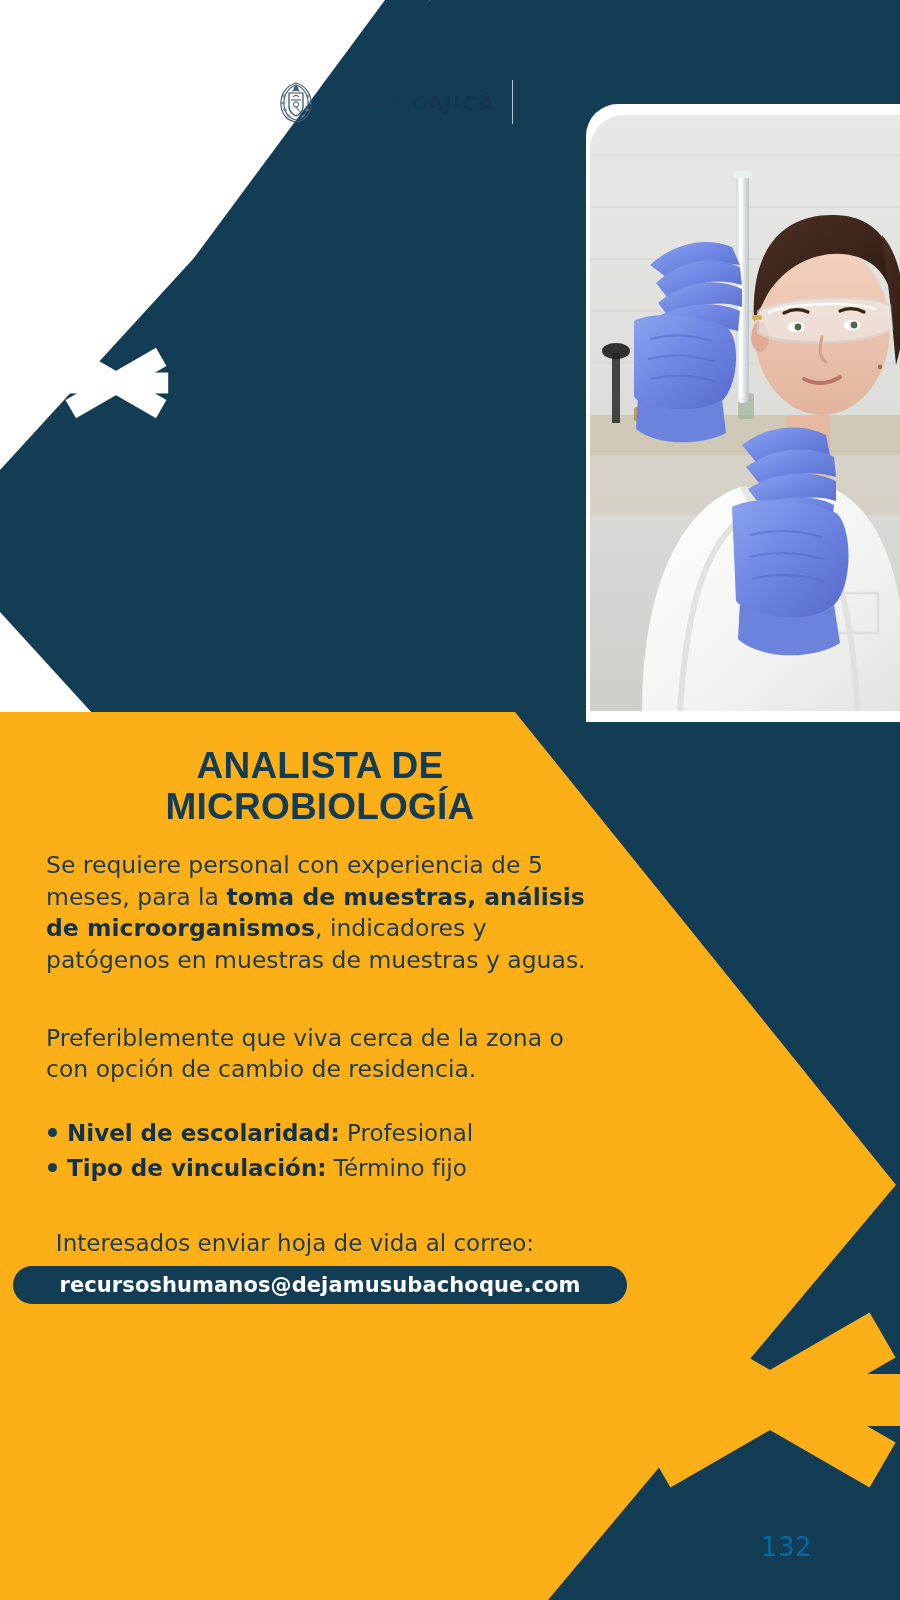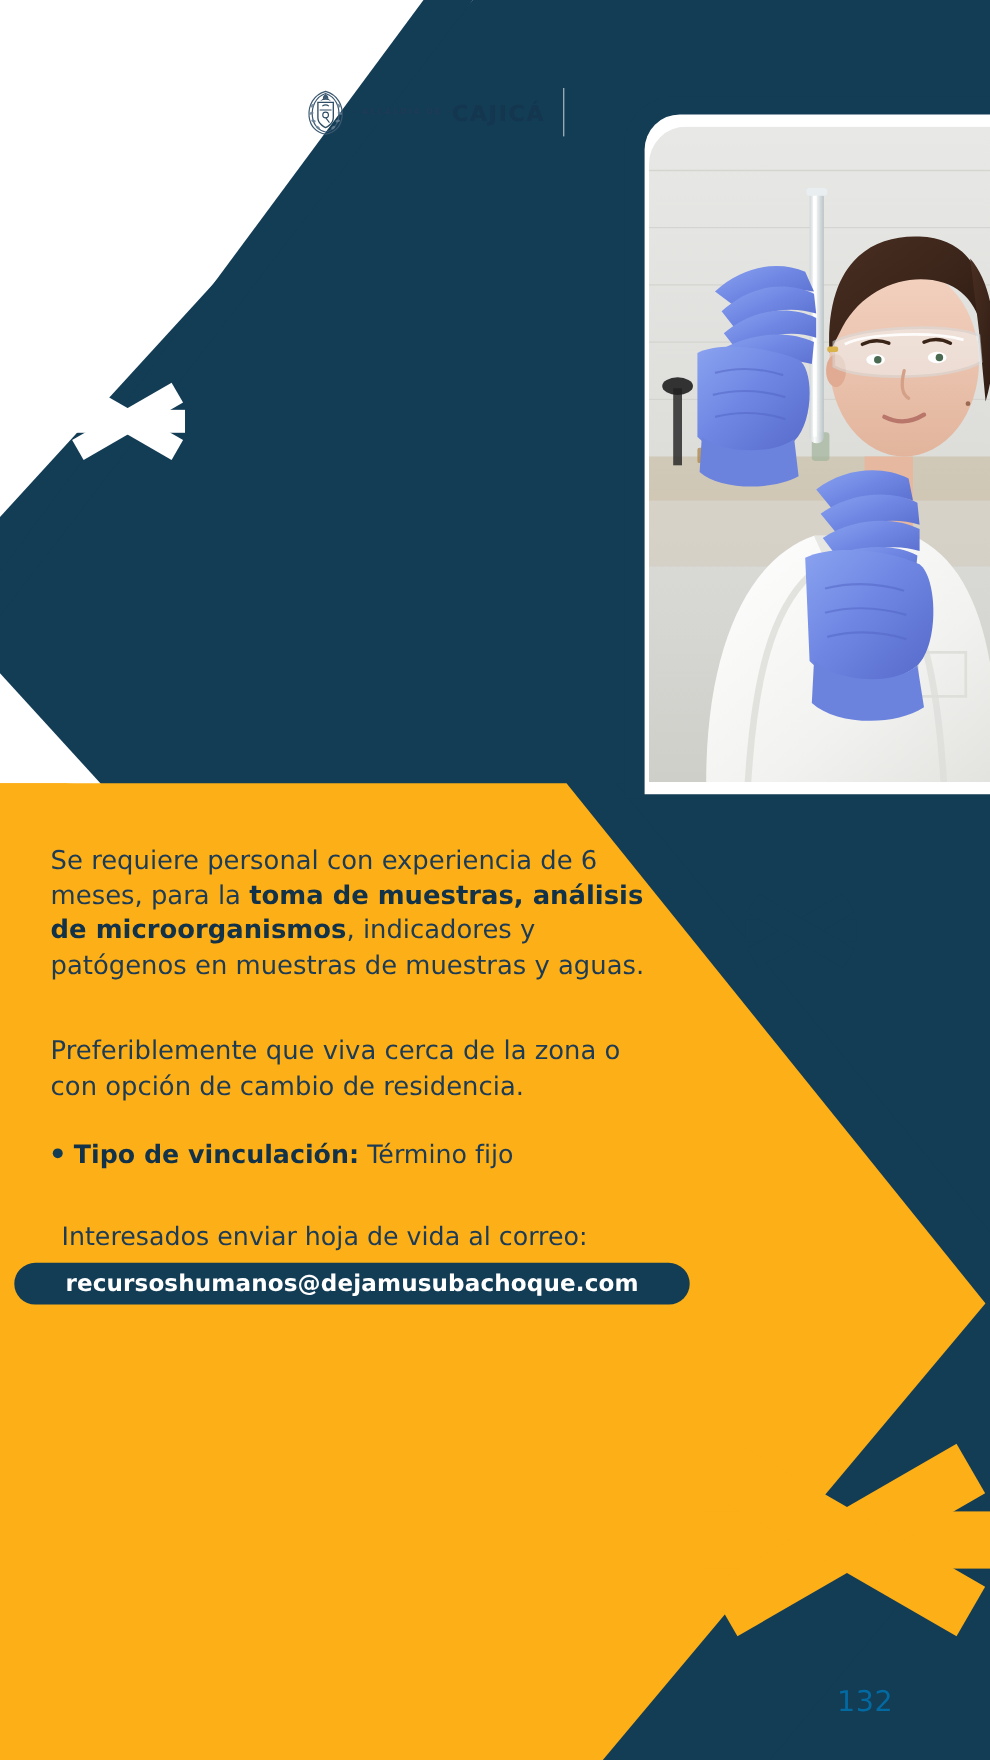--- a/index.html
+++ b/index.html
@@ -337,27 +337,33 @@
     <g fill="#FCAF17" transform="translate(770,1400)">
       <rect x="-130" y="-26" width="260" height="52"></rect>
       <rect x="-26" y="-130" width="52" height="260" transform="rotate(60)"></rect>
       <rect x="-26" y="-130" width="52" height="260" transform="rotate(-60)"></rect>
     </g>
   </svg>
 
   <div class="content">
 
     <div class="job-title">
+      <div>ANALISTA DE</div>
+      <div>MICROBIOLOGÍA</div>
     </div>
 
-    <p class="para" id="para1"><span>Se requiere personal con experiencia de 6 meses, para la </span><b>toma de muestras, análisis de microorganismos</b><span>, indicadores y patógenos en muestras de muestras y aguas.</span></p>
+    <p class="para" id="para1"><span>Se requiere personal con experiencia de 5 meses, para la </span><b>toma de muestras, análisis de microorganismos</b><span>, indicadores y patógenos en muestras de muestras y aguas.</span></p>
 
     <p class="para second">Preferiblemente que viva cerca de la zona o con opción de cambio de residencia.</p>
 
     <ul class="bullets" id="bullets">
+        <li>
+          <span class="dot"></span>
+          <span><b>Nivel de escolaridad:</b><span> Profesional</span></span>
+        </li>
         <li>
           <span class="dot"></span>
           <span><b>Tipo de vinculación:</b><span> Término fijo</span></span>
         </li>
       </ul>
 
     <div class="contact-line">Interesados enviar hoja de vida al correo:</div>
 
     <div class="email-pill">recursoshumanos@dejamusubachoque.com</div>
   </div>

